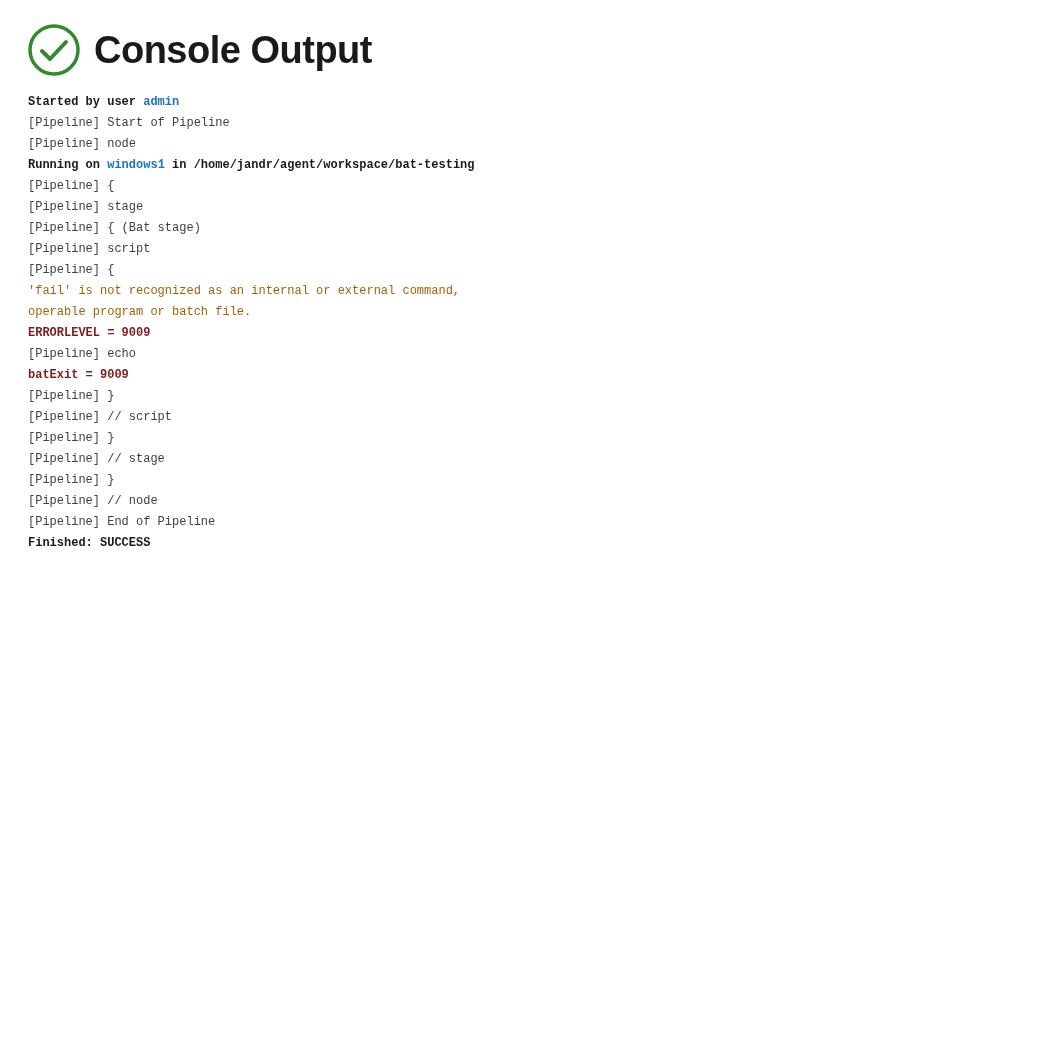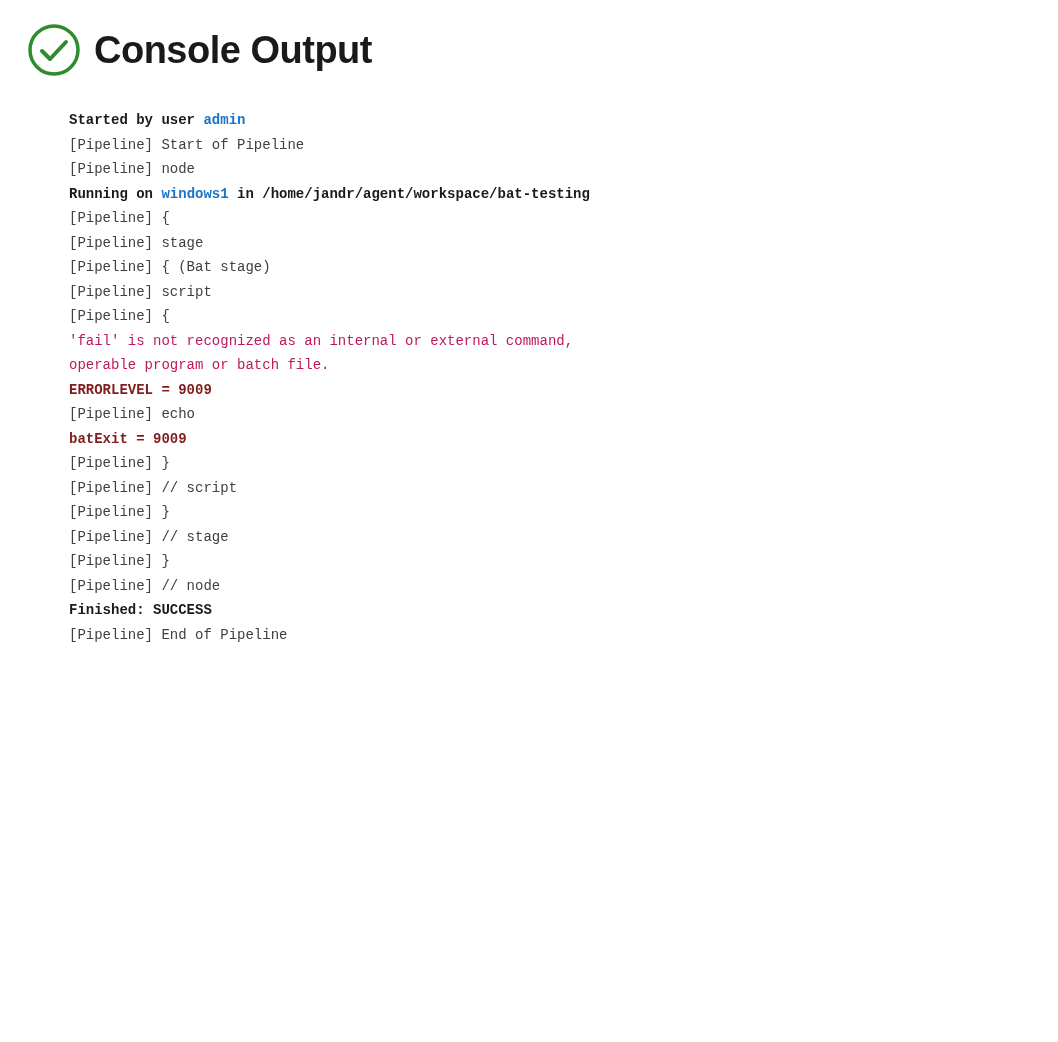--- a/index.html
+++ b/index.html
@@ -13,42 +13,41 @@
       font-family: 'Courier New', Courier, monospace;
       padding: 24px 28px;
       width: 1058px;
       min-height: 1042px;
     }
 
     .header {
       display: flex;
       align-items: center;
       gap: 14px;
-      margin-bottom: 32px;
+      margin-bottom: 16px;
     }
 
     .check-icon {
       width: 52px;
       height: 52px;
       flex-shrink: 0;
     }
 
     .page-title {
       font-family: Arial, Helvetica, sans-serif;
       font-size: 38px;
       font-weight: 900;
       color: #1a1a1a;
       letter-spacing: -0.5px;
     }
 
     .console-output {
-      font-size: 14px;
+      font-size: 12px;
       line-height: 1.75;
       color: #333333;
-      margin-left: 41px;
     }
 
     .line {
       display: block;
       white-space: pre;
     }
 
     .pipeline-text {
       color: #404040;
     }
@@ -57,21 +56,21 @@
       font-weight: 700;
       color: #1a1a1a;
     }
 
     .link-text {
       color: #1a73c8;
       font-weight: 700;
     }
 
     .error-text {
-      color: #be185d;
+      color: #a16207;
     }
 
     .bold-dark {
       font-weight: 700;
       color: #7f1d1d;
     }
 
     .success-text {
       font-weight: 700;
       color: #1a1a1a;
@@ -124,17 +123,17 @@
   <span class="line pipeline-text">[Pipeline] // script</span>
 
   <span class="line pipeline-text">[Pipeline] }</span>
 
   <span class="line pipeline-text">[Pipeline] // stage</span>
 
   <span class="line pipeline-text">[Pipeline] }</span>
 
   <span class="line pipeline-text">[Pipeline] // node</span>
 
+  <span class="line pipeline-text">[Pipeline] End of Pipeline</span>
+
   <span class="line success-text">Finished: SUCCESS</span>
-
-  <span class="line pipeline-text">[Pipeline] End of Pipeline</span>
 
 </div>
 
 </body></html>

